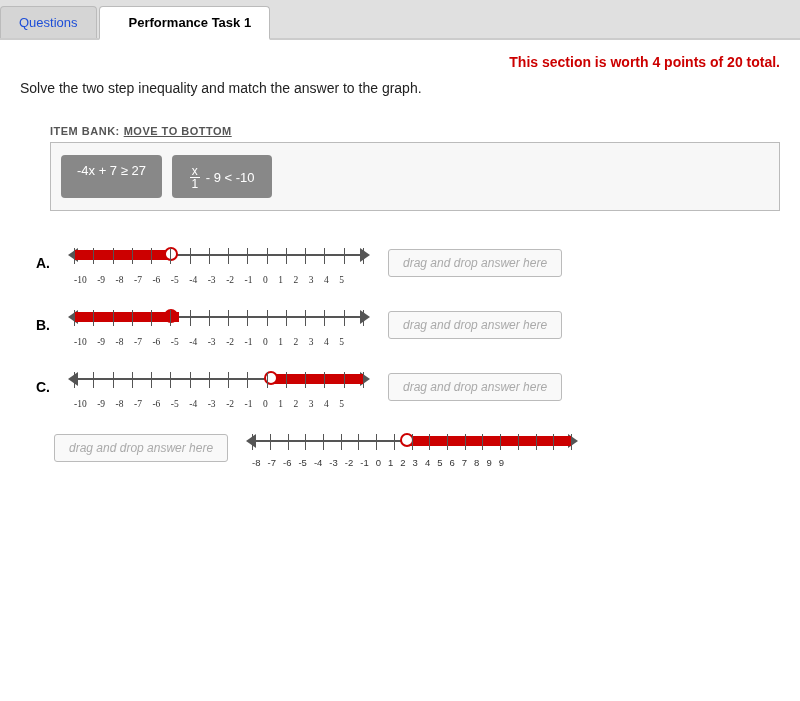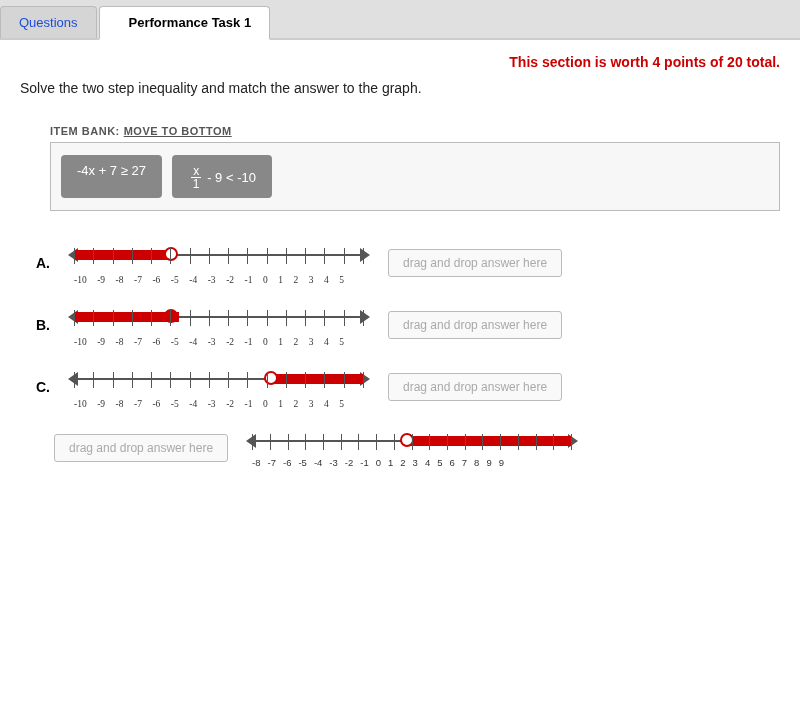--- a/index.html
+++ b/index.html
@@ -81,21 +81,21 @@
     }
 
     .item-card {
       background: #888;
       color: #fff;
       padding: 8px 16px;
       border-radius: 4px;
       font-size: 13px;
       cursor: grab;
       min-width: 100px;
-      text-align: right;
+      text-align: center;
     }
 
     
     .number-lines {
       display: flex;
       flex-direction: column;
       gap: 18px;
       padding-left: 10px;
     }
 
@@ -215,20 +215,21 @@
     .drop-zone {
       border: 1px solid #bbb;
       background: #f9f9f9;
       padding: 6px 14px;
       color: #aaa;
       font-size: 12px;
       min-width: 160px;
       text-align: center;
       border-radius: 3px;
       flex-shrink: 0;
+      font-style: italic;
     }
 
     
     .nl-row-bottom {
       display: flex;
       align-items: center;
       gap: 14px;
       margin-left: 34px;
     }
 

